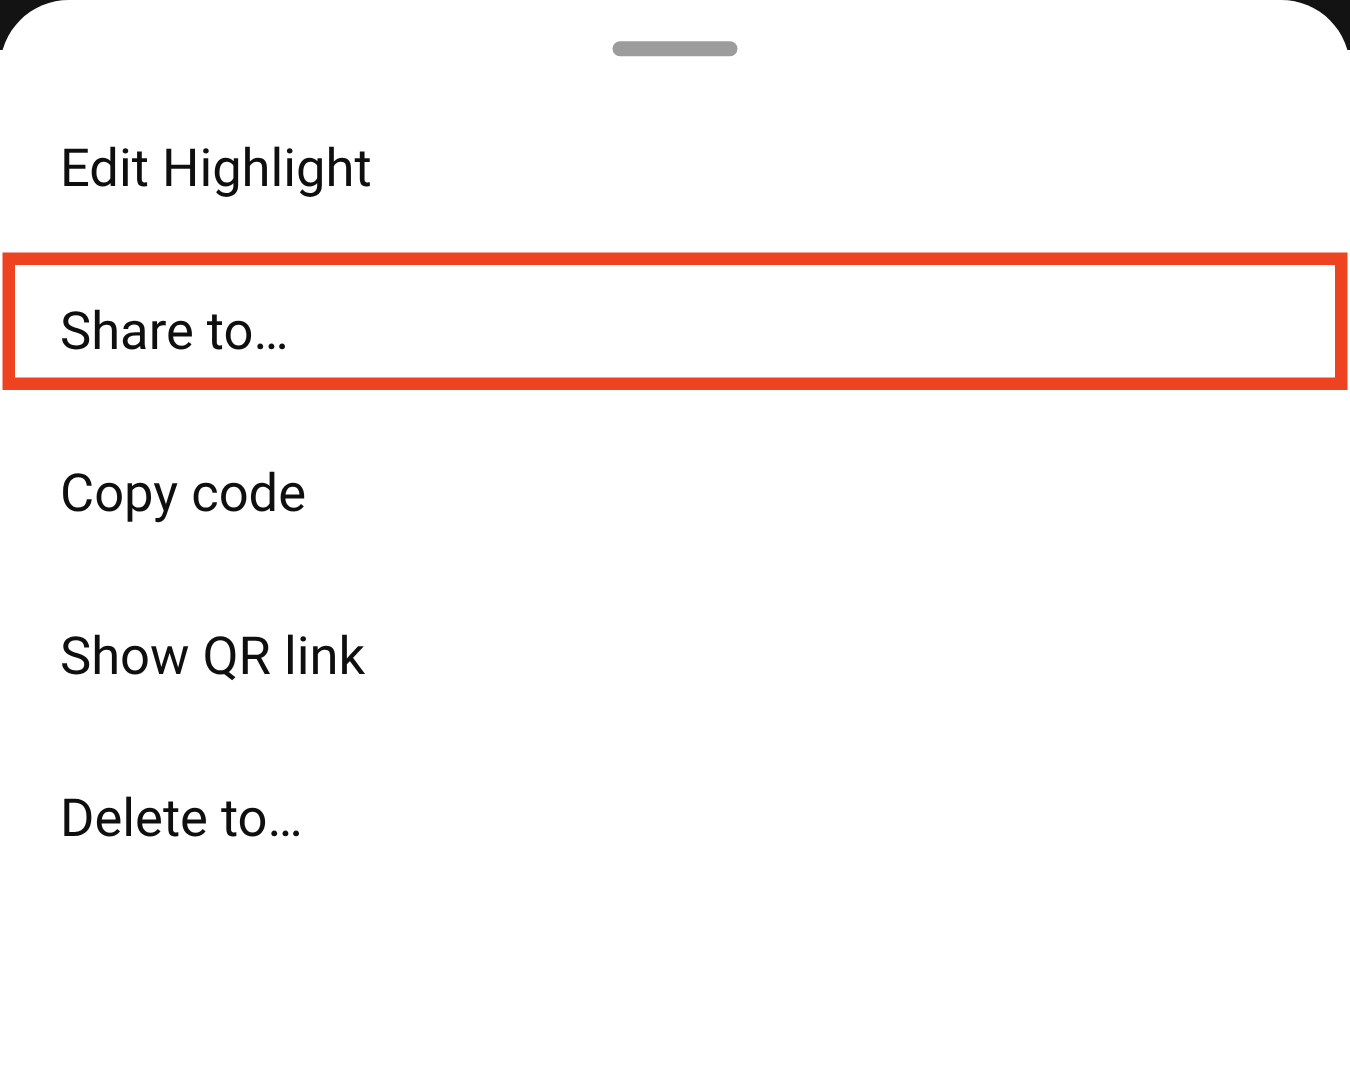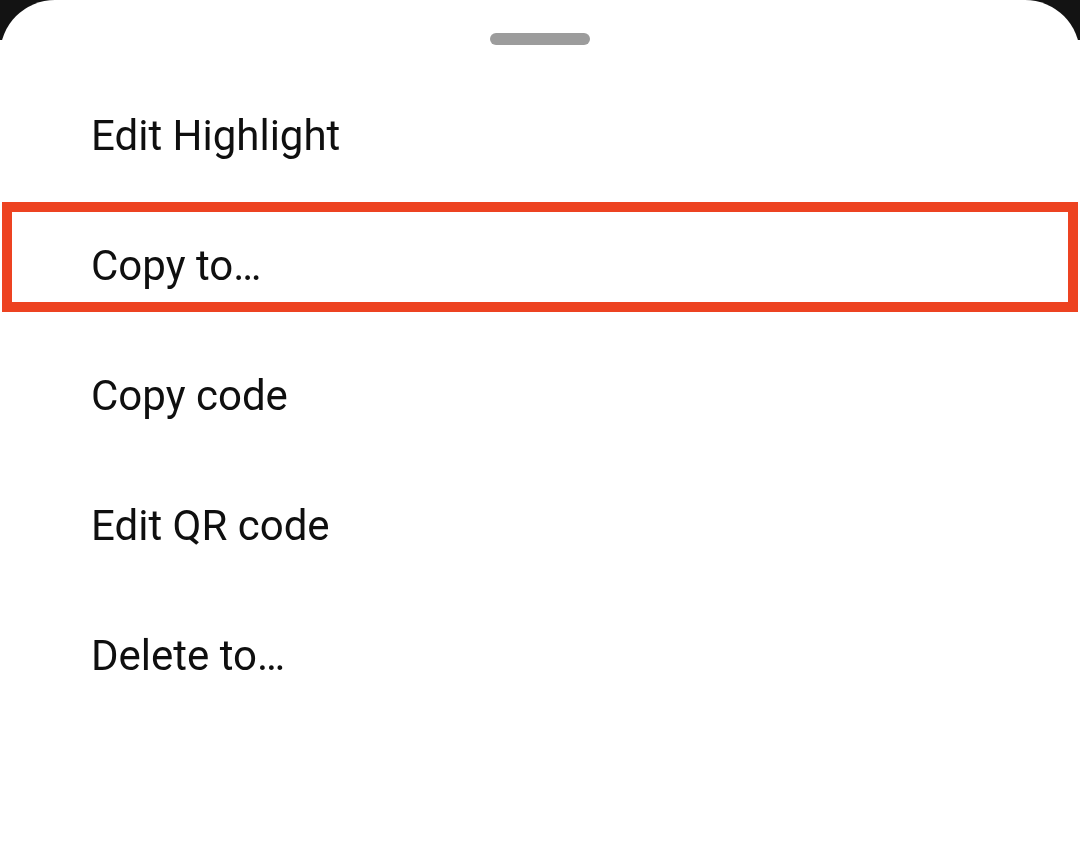--- a/index.html
+++ b/index.html
@@ -50,21 +50,20 @@
       width: 100px;
       height: 12px;
       background: #9c9c9c;
       border-radius: 6px;
     }
     .menu-list {
       position: absolute;
       top: 70px;
       left: 0;
       right: 0;
-      margin-left: 43px;
     }
     .menu-item {
       height: 130px;
       display: flex;
       align-items: center;
       padding-left: 48px;
       font-size: 42px;
       color: #0f0f0f;
       font-weight: 400;
       cursor: pointer;
@@ -89,27 +88,27 @@
   <div class="corner-mask-tl"></div>
   <div class="corner-mask-tr"></div>
   <div class="sheet-inner">
     <div class="drag-handle"></div>
 
     <div class="menu-list">
       <div class="menu-item">
         <span>Edit Highlight</span>
       </div>
       <div class="menu-item">
-        <span>Copy to…</span>
+        <span>Share to…</span>
       </div>
       <div class="menu-item">
         <span>Copy code</span>
       </div>
       <div class="menu-item">
-        <span>Edit QR code</span>
+        <span>Show QR link</span>
       </div>
       <div class="menu-item">
         <span>Delete to…</span>
       </div>
     </div>
 
     <div class="highlight-box"></div>
   </div>
 </div>
 

